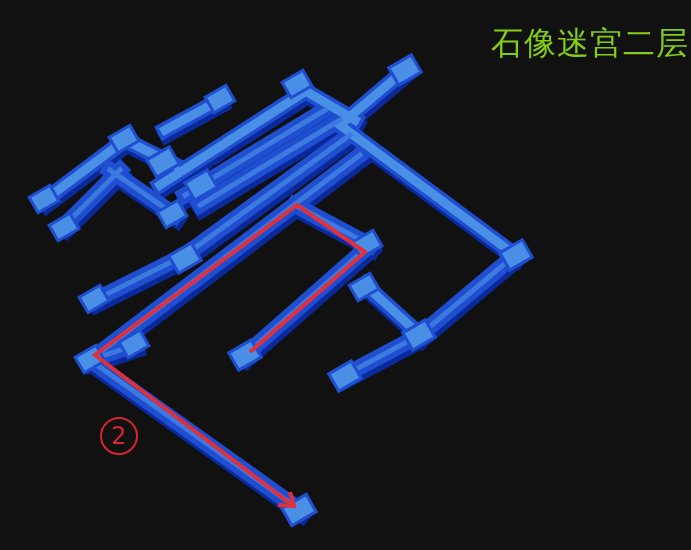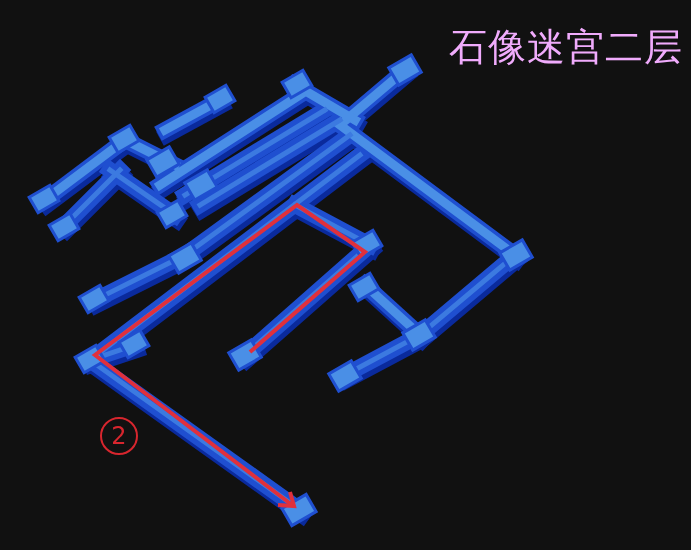--- a/index.html
+++ b/index.html
@@ -1,18 +1,18 @@
 <!DOCTYPE html>
 <html><head>
 <meta charset="utf-8">
 <style>
   html, body { margin:0; padding:0; background:#111111; }
   body { width:691px; height:550px; position:relative; overflow:hidden; font-family:"DejaVu Sans", sans-serif; }
   #map { position:absolute; left:0; top:0; width:691px; height:550px; }
-  .title { position:absolute; right:8px; top:22px; color:#f0abfc; font-size:38px; letter-spacing:1px; font-family:"DejaVu Sans", sans-serif; }
+  .title { position:absolute; right:2px; top:22px; color:#84cc16; font-size:32px; letter-spacing:1px; font-family:"DejaVu Sans", sans-serif; }
   .step { position:absolute; left:100px; top:417px; width:34px; height:34px; border:2px solid #d8262e; border-radius:50%; color:#d8262e; font-size:24px; line-height:34px; text-align:center; font-family:"DejaVu Sans", sans-serif; }
 </style>
 </head>
 <body>
 
 <div>
 <svg id="map" viewBox="0 0 691 550">
   <defs>
     <g id="corr-style"></g>
   </defs>

